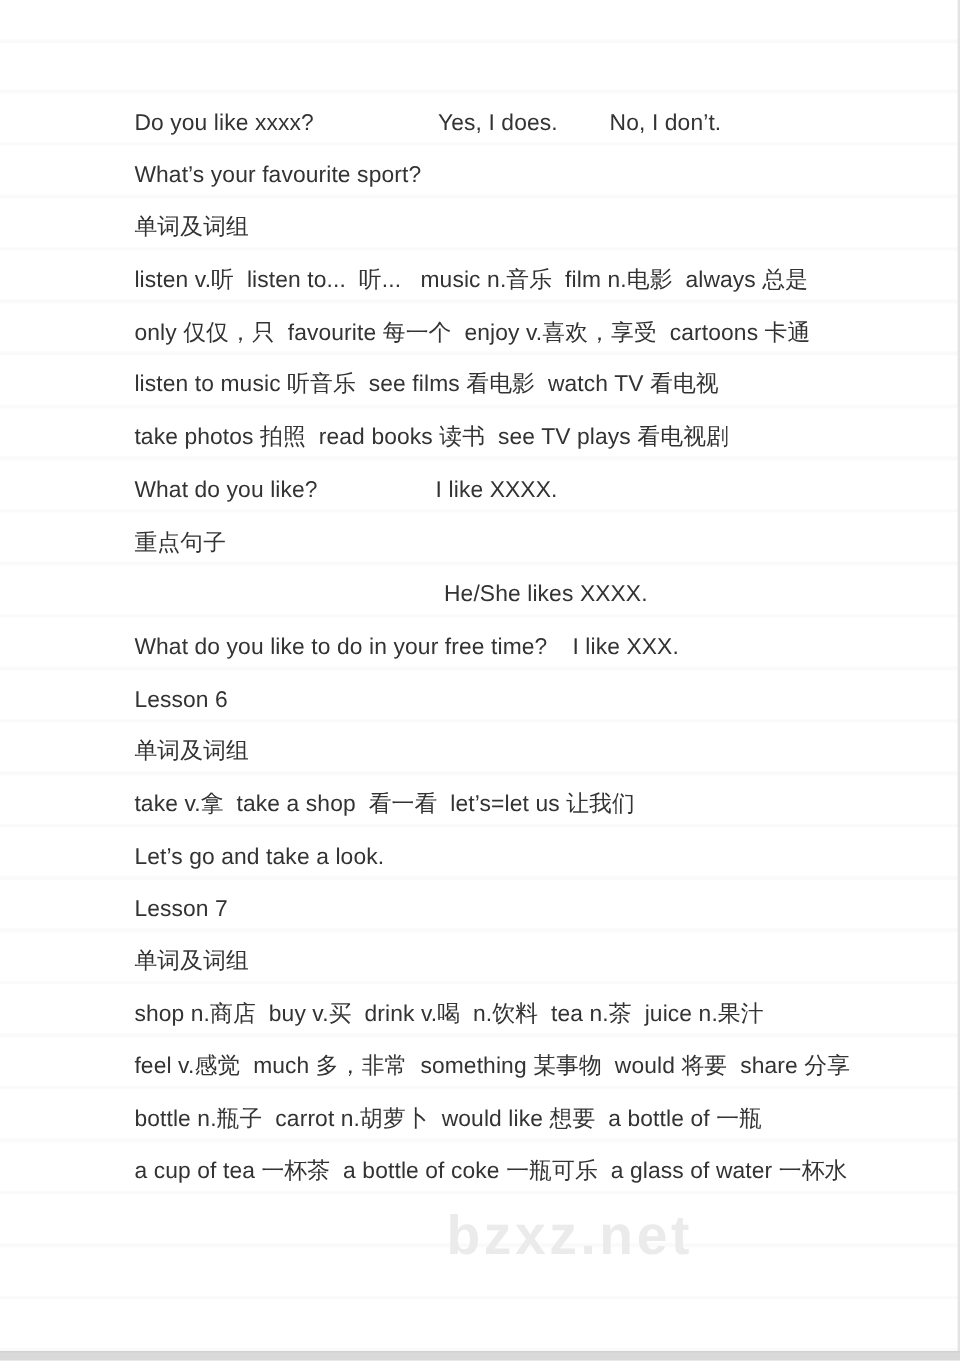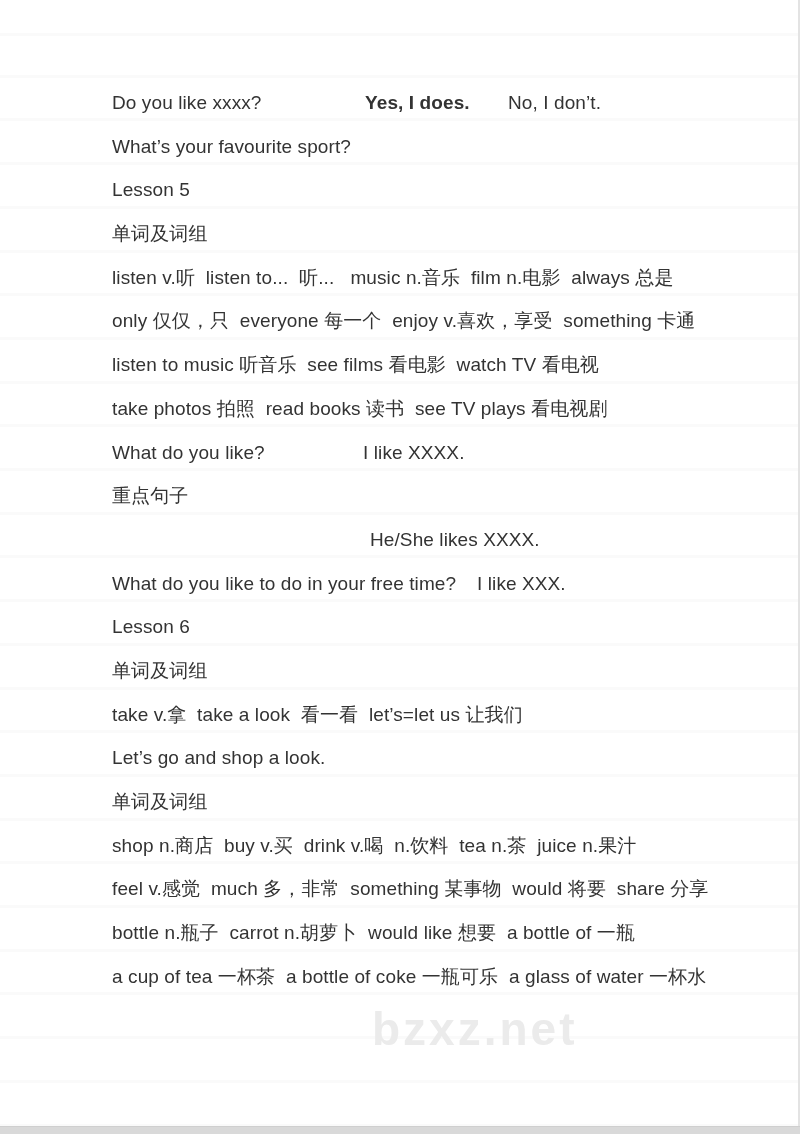--- a/index.html
+++ b/index.html
@@ -76,36 +76,36 @@
     background: #d9d9d9;
     border-top: 1px solid #cfcfcf;
     box-sizing: border-box;
   }
 </style>
 </head>
 <body>
 
 <div class="page">
   <div class="lines" id="lines">
-      <div class="line"><span>Do you like xxxx?</span><span class="abs" style="left: 365px; font-weight: bold;">Yes, I does.</span><span class="abs" style="left: 508px; text-align: right;">No, I don’t.</span></div>
+      <div class="line"><span>Do you like xxxx?</span><span class="abs" style="left: 365px;">Yes, I does.</span><span class="abs" style="left: 508px; text-align: right;">No, I don’t.</span></div>
       <div class="line"><span>What’s your favourite sport?</span></div>
-      <div class="line"><span>Lesson 5</span></div>
       <div class="line"><span>单词及词组</span></div>
       <div class="line"><span>listen v.听  listen to...  听...   music n.音乐  film n.电影  always 总是</span></div>
-      <div class="line"><span>only 仅仅，只  everyone 每一个  enjoy v.喜欢，享受  something 卡通</span></div>
+      <div class="line"><span>only 仅仅，只  favourite 每一个  enjoy v.喜欢，享受  cartoons 卡通</span></div>
       <div class="line"><span>listen to music 听音乐  see films 看电影  watch TV 看电视</span></div>
       <div class="line"><span>take photos 拍照  read books 读书  see TV plays 看电视剧</span></div>
       <div class="line"><span>What do you like?</span><span class="abs" style="left: 363px;">I like XXXX.</span></div>
       <div class="line"><span>重点句子</span></div>
       <div class="line"><span class="abs" style="left: 370px;">He/She likes XXXX.</span></div>
       <div class="line"><span>What do you like to do in your free time?</span><span class="abs" style="left: 477px;">I like XXX.</span></div>
       <div class="line"><span>Lesson 6</span></div>
       <div class="line"><span>单词及词组</span></div>
-      <div class="line"><span>take v.拿  take a look  看一看  let’s=let us 让我们</span></div>
-      <div class="line"><span>Let’s go and shop a look.</span></div>
+      <div class="line"><span>take v.拿  take a shop  看一看  let’s=let us 让我们</span></div>
+      <div class="line"><span>Let’s go and take a look.</span></div>
+      <div class="line"><span>Lesson 7</span></div>
       <div class="line"><span>单词及词组</span></div>
       <div class="line"><span>shop n.商店  buy v.买  drink v.喝  n.饮料  tea n.茶  juice n.果汁</span></div>
       <div class="line"><span>feel v.感觉  much 多，非常  something 某事物  would 将要  share 分享</span></div>
       <div class="line"><span>bottle n.瓶子  carrot n.胡萝卜  would like 想要  a bottle of 一瓶</span></div>
       <div class="line"><span>a cup of tea 一杯茶  a bottle of coke 一瓶可乐  a glass of water 一杯水</span></div>
     </div>
   <div class="watermark" style="color: rgb(235, 235, 235);">bzxz.net</div>
   <div class="edge-right"></div>
   <div class="edge-bottom"></div>
 </div>

